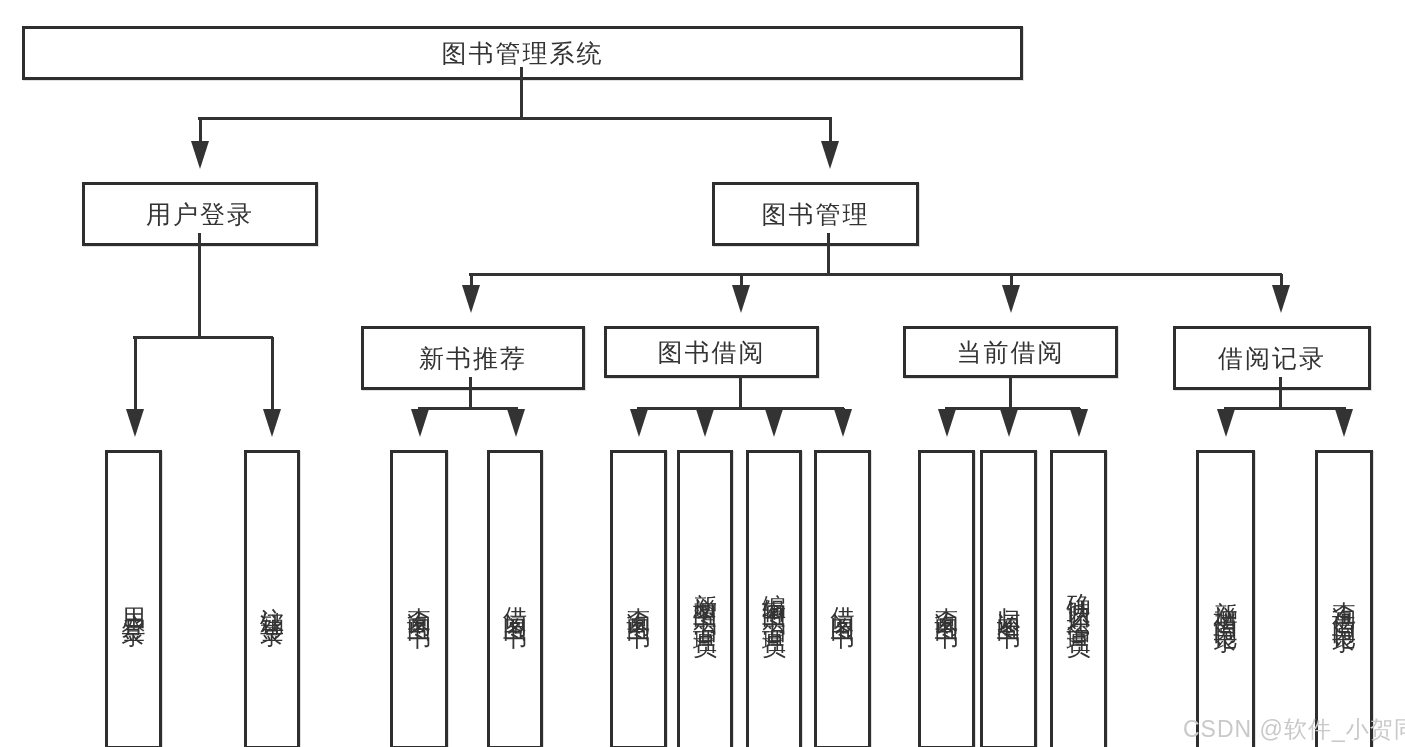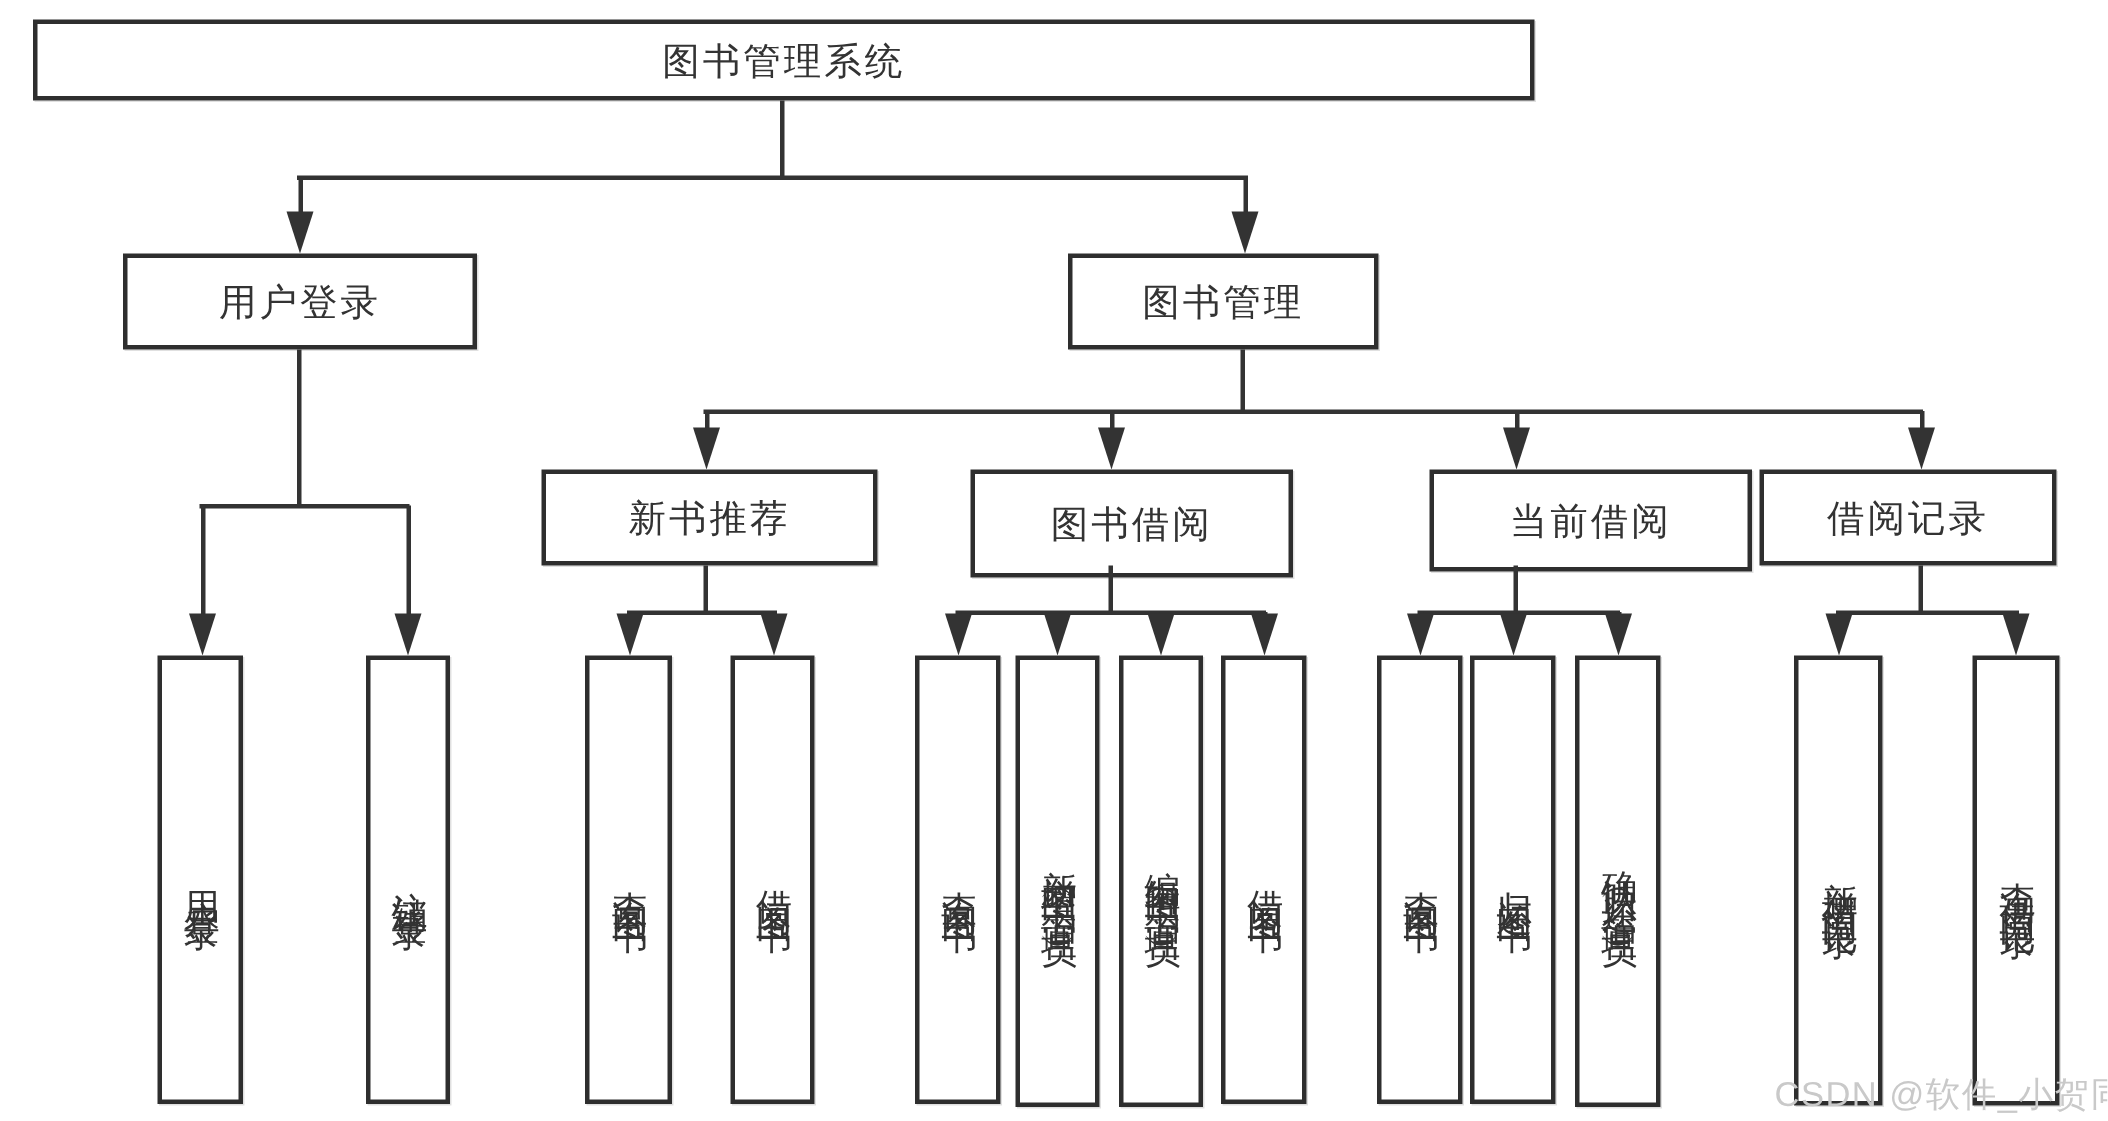--- a/index.html
+++ b/index.html
@@ -7,20 +7,21 @@
     position:relative; width:1405px; height:747px; overflow:hidden;
     background:#ffffff;
     font-family:"Liberation Sans","DejaVu Sans",sans-serif;
   }
   .box {
     position:absolute; box-sizing:border-box;
     background:#ffffff; border:3px solid #2e2e2e;
     display:flex; align-items:center; justify-content:center;
     color:#333333; font-size:25px; letter-spacing:2px;
     box-shadow:1px 1px 0 rgba(0,0,0,0.12);
+    margin-top:13px;
   }
   .vbox {
     writing-mode:vertical-rl; text-orientation:mixed;
     font-size:24px; letter-spacing:6px; line-height:1;
     padding:6px 0;
   }
   .hline, .vline { position:absolute; background:#333333; }
   .hline { height:3px; }
   .vline { width:3px; }
   .arrow { position:absolute; width:18px; }
@@ -82,22 +83,22 @@
   <div class="arrow" style="left:1002px; top:274px; height:39px;">
       <div class="stem"></div>
       <div class="head"></div>
     </div>
   <div class="arrow" style="left:1272px; top:274px; height:39px;">
       <div class="stem"></div>
       <div class="head"></div>
     </div>
 
   <div class="box" style="left:361px; top:313px; width:224px; height:64px;">新书推荐</div>
-  <div class="box" style="left:647px; top:313px; width:215px; height:72px;">图书借阅</div>
-  <div class="box" style="left:953px; top:313px; width:215px; height:68px;">当前借阅</div>
+  <div class="box" style="left:604px; top:313px; width:215px; height:52px;">图书借阅</div>
+  <div class="box" style="left:903px; top:313px; width:215px; height:52px;">当前借阅</div>
   <div class="box" style="left:1173px; top:313px; width:198px; height:64px;">借阅记录</div>
 
   <div class="vline" style="left:469px; top:377px; height:31px;"></div>
   <div class="hline" style="left:418px; top:407px; width:100px;"></div>
   <div class="arrow" style="left:411px; top:408px; height:29px;">
       <div class="stem"></div>
       <div class="head"></div>
     </div>
   <div class="arrow" style="left:507px; top:408px; height:29px;">
       <div class="stem"></div>

